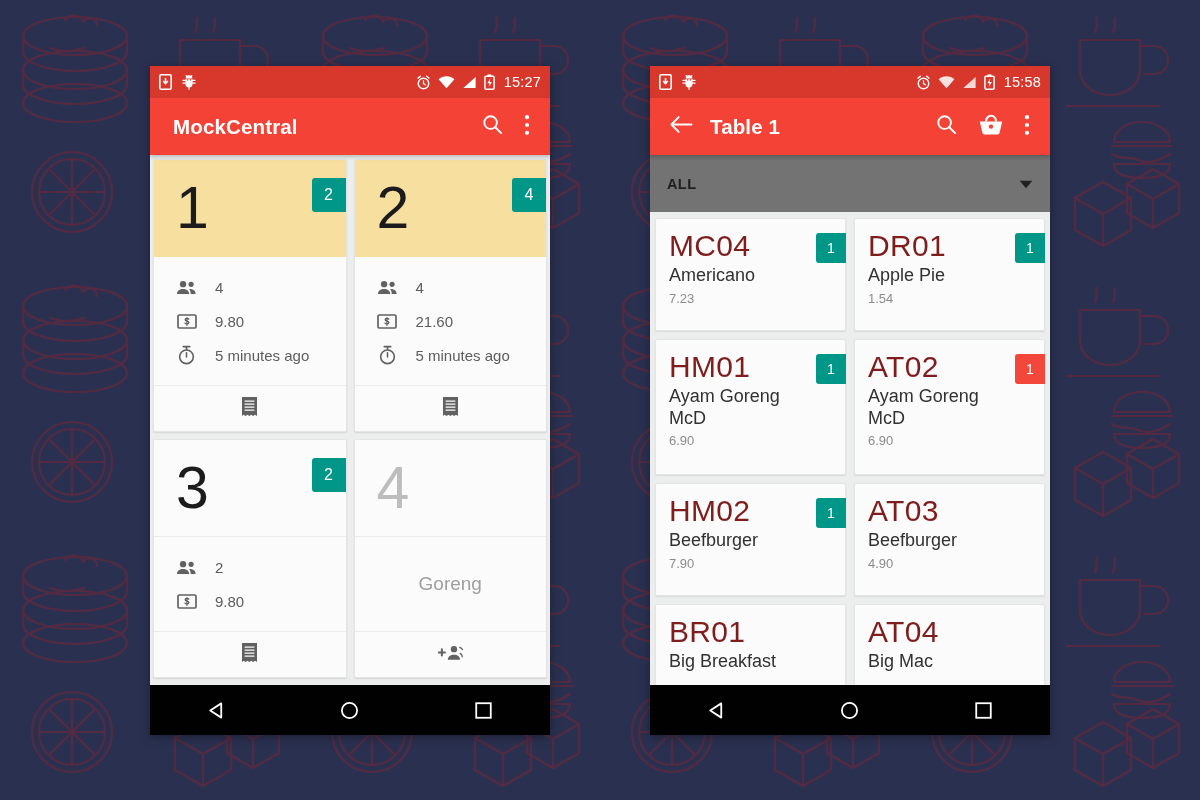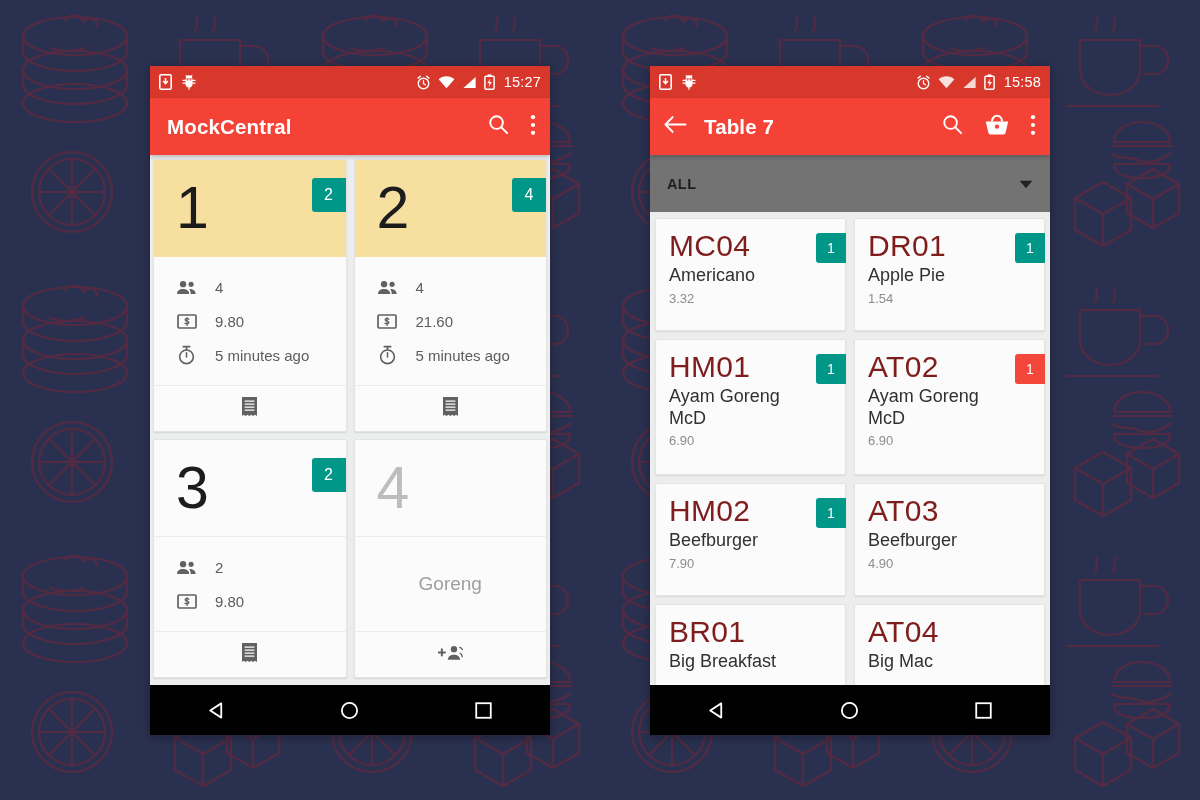--- a/index.html
+++ b/index.html
@@ -49,21 +49,21 @@
   .status-time { font-size: 14.5px; font-weight: 400; letter-spacing: .2px; margin-left: 2px; }
   .sicon { display: block; }
 
   
   .app-bar {
     background: #f44336;
     color: #fff;
     height: 57px;
     display: flex;
     align-items: center;
-    padding: 0 14px;
+    padding: 0 20px;
     flex: none;
     box-shadow: 0 2px 4px rgba(0,0,0,.22);
     position: relative;
     z-index: 5;
   }
   .app-title {
     font-size: 20.5px;
     font-weight: bold;
     letter-spacing: .15px;
     white-space: nowrap;
@@ -559,21 +559,21 @@
       <span class="status-time">15:58</span>
     </div>
   </div>
 
   <div class="app-bar">
     <span class="back-icon">
       <svg width="23" height="19" viewBox="0 0 24 20">
           <path d="M1.5 10h21M9 2.2L1.4 10l7.6 7.8" fill="none" stroke="#fff" stroke-width="2" stroke-linecap="round" stroke-linejoin="round"></path>
         </svg>
     </span>
-    <div class="app-title">Table 7</div>
+    <div class="app-title">Table 1</div>
     <div class="bar-actions">
       <span class="bar-icon">
         <svg width="23" height="23" viewBox="0 0 24 24">
             <circle cx="10" cy="10" r="6.6" fill="none" stroke="#fff" stroke-width="2"></circle>
             <path d="M14.9 14.9L21 21" stroke="#fff" stroke-width="2" stroke-linecap="round"></path>
           </svg>
       </span>
       <span class="bar-icon">
         <svg width="26" height="23" viewBox="0 0 26 23">
             <path d="M1.8 8.4h22.4l-2.6 11.4a2 2 0 0 1-2 1.6H6.4a2 2 0 0 1-2-1.6z" fill="#fff"></path>
@@ -599,21 +599,21 @@
         </svg>
     </span>
   </div>
 
   <div class="menu-scroll">
     <div class="menu-grid">
 
       <div class="menu-card">
         <div class="mc-code">MC04</div>
         <div class="mc-name">Americano</div>
-        <div class="mc-price">3.32</div>
+        <div class="mc-price">7.23</div>
         <span class="mc-badge" style="background:#009688">1</span>
       </div>
 
       <div class="menu-card">
         <div class="mc-code">DR01</div>
         <div class="mc-name">Apple Pie</div>
         <div class="mc-price">1.54</div>
         <span class="mc-badge" style="background:#009688">1</span>
       </div>
 

